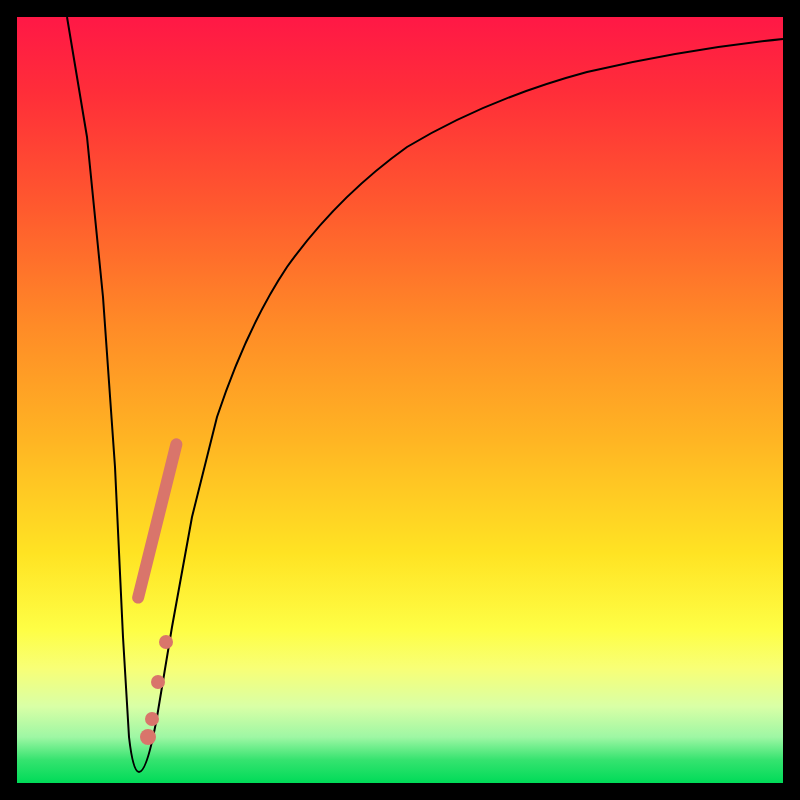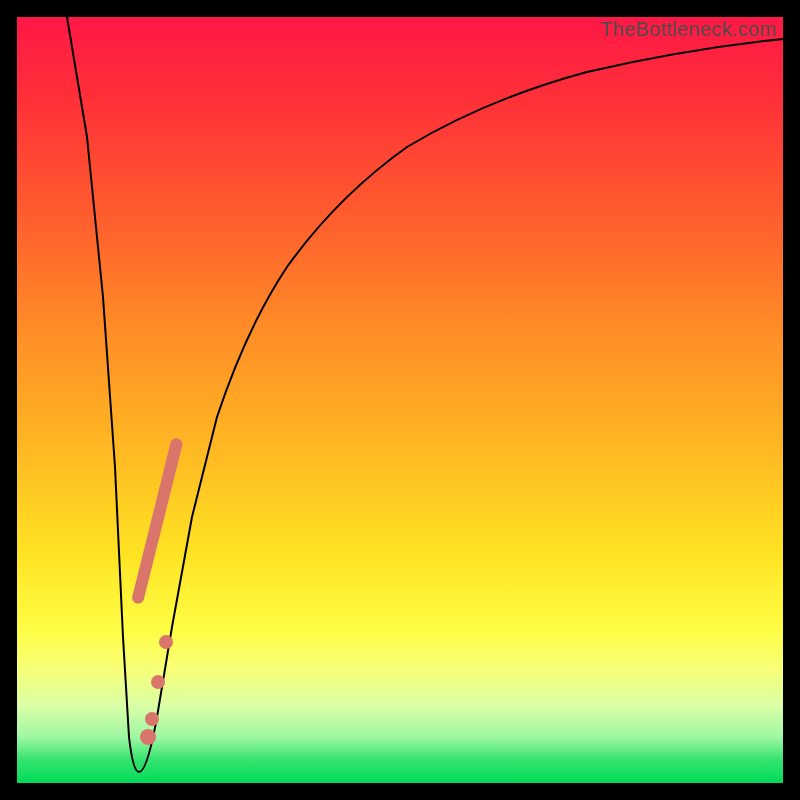--- a/index.html
+++ b/index.html
@@ -71,21 +71,20 @@
   .marker-bar {
     fill: #d9756b;
   }
 </style>
 </head>
 <body>
 
 <div class="frame">
   <div class="plot-area">
 
-    <div class="watermark">TheBottleneck.com</div>
 
     <svg class="curve" viewBox="0 0 766 766">
 
       <path d="M 50 0
                L 70 120
                L 86 280
                L 98 450
                L 106 620
                L 112 720
                Q 116 755 122 755

